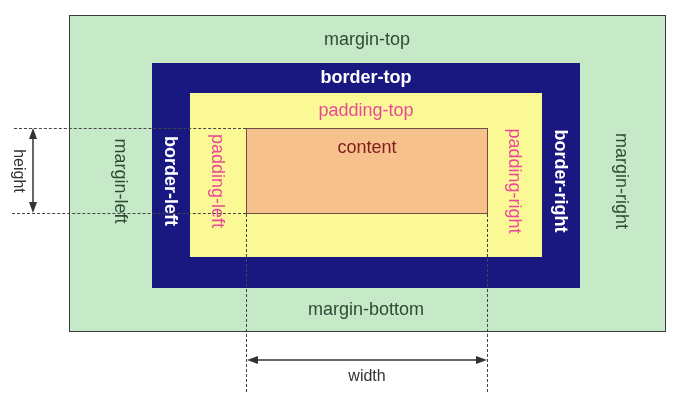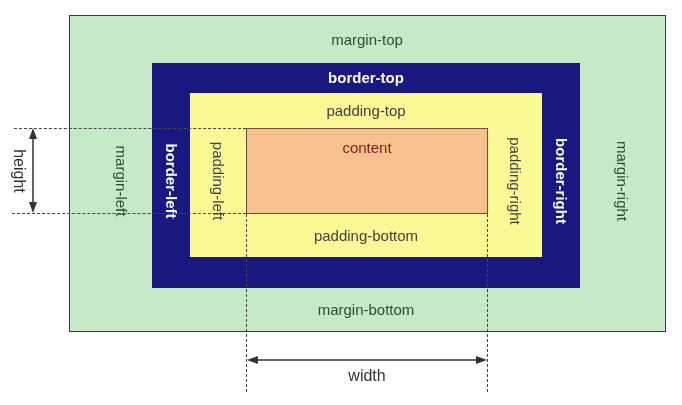--- a/index.html
+++ b/index.html
@@ -34,26 +34,26 @@
   }
   .content-box {
     left: 246px; top: 128px; width: 242px; height: 86px;
     background: #f7c18d;
     border: 1px solid #6b5142;
   }
   
   .lbl {
     position: absolute;
     transform: translate(-50%, -50%);
-    font-size: 15px;
+    font-size: 18px;
     white-space: nowrap;
     line-height: 1;
   }
   .lbl-margin  { color: #2f4b35; }
-  .lbl-padding { color: #404040; text-align: center; }
+  .lbl-padding { color: #ec4899; text-align: center; }
   .lbl-border  { color: #ffffff; font-weight: bold; }
   .lbl-content { color: #7f1d1d; }
   .lbl-dim     { color: #333333; font-size: 16px; }
   .vert {
     writing-mode: vertical-rl;
   }
   
   .dash-h {
     position: absolute; height: 0;
     border-top: 1px dashed #444444;
@@ -74,21 +74,20 @@
 
   <div class="box margin-box" style="background-color: rgb(198, 233, 200);"></div>
   <div class="box border-box" style="background-color: rgb(24, 24, 128);"></div>
   <div class="box padding-box" style="background-color: rgb(251, 249, 150);"></div>
   <div class="box content-box" style="background-color: rgb(247, 193, 141);"></div>
 
   <div class="lbl lbl-margin" style="left:367px; top:39px;">margin-top</div>
   <div class="lbl lbl-border" style="left:366px; top:77px;">border-top</div>
   <div class="lbl lbl-padding" style="left:366px; top:110px;">padding-top</div>
   <div class="lbl lbl-content" style="left:367px; top:147px;">content</div>
-  <div class="lbl lbl-padding" style="left:366px; top:235px;">padding-bottom</div>
   <div class="lbl lbl-margin" style="left:366px; top:309px;">margin-bottom</div>
 
   <div class="lbl vert lbl-margin" style="left:121px; top:181px;">margin-left</div>
   <div class="lbl vert lbl-border" style="left:171px; top:181px;">border-left</div>
   <div class="lbl vert lbl-padding" style="left:218px; top:181px;">padding-left</div>
   <div class="lbl vert lbl-padding" style="left:515px; top:181px;">padding-right</div>
   <div class="lbl vert lbl-border" style="left:561px; top:181px;">border-right</div>
   <div class="lbl vert lbl-margin" style="left:622px; top:181px;">margin-right</div>
 
   <div class="dash-h" style="left:14px; top:128px; width:232px;"></div>

